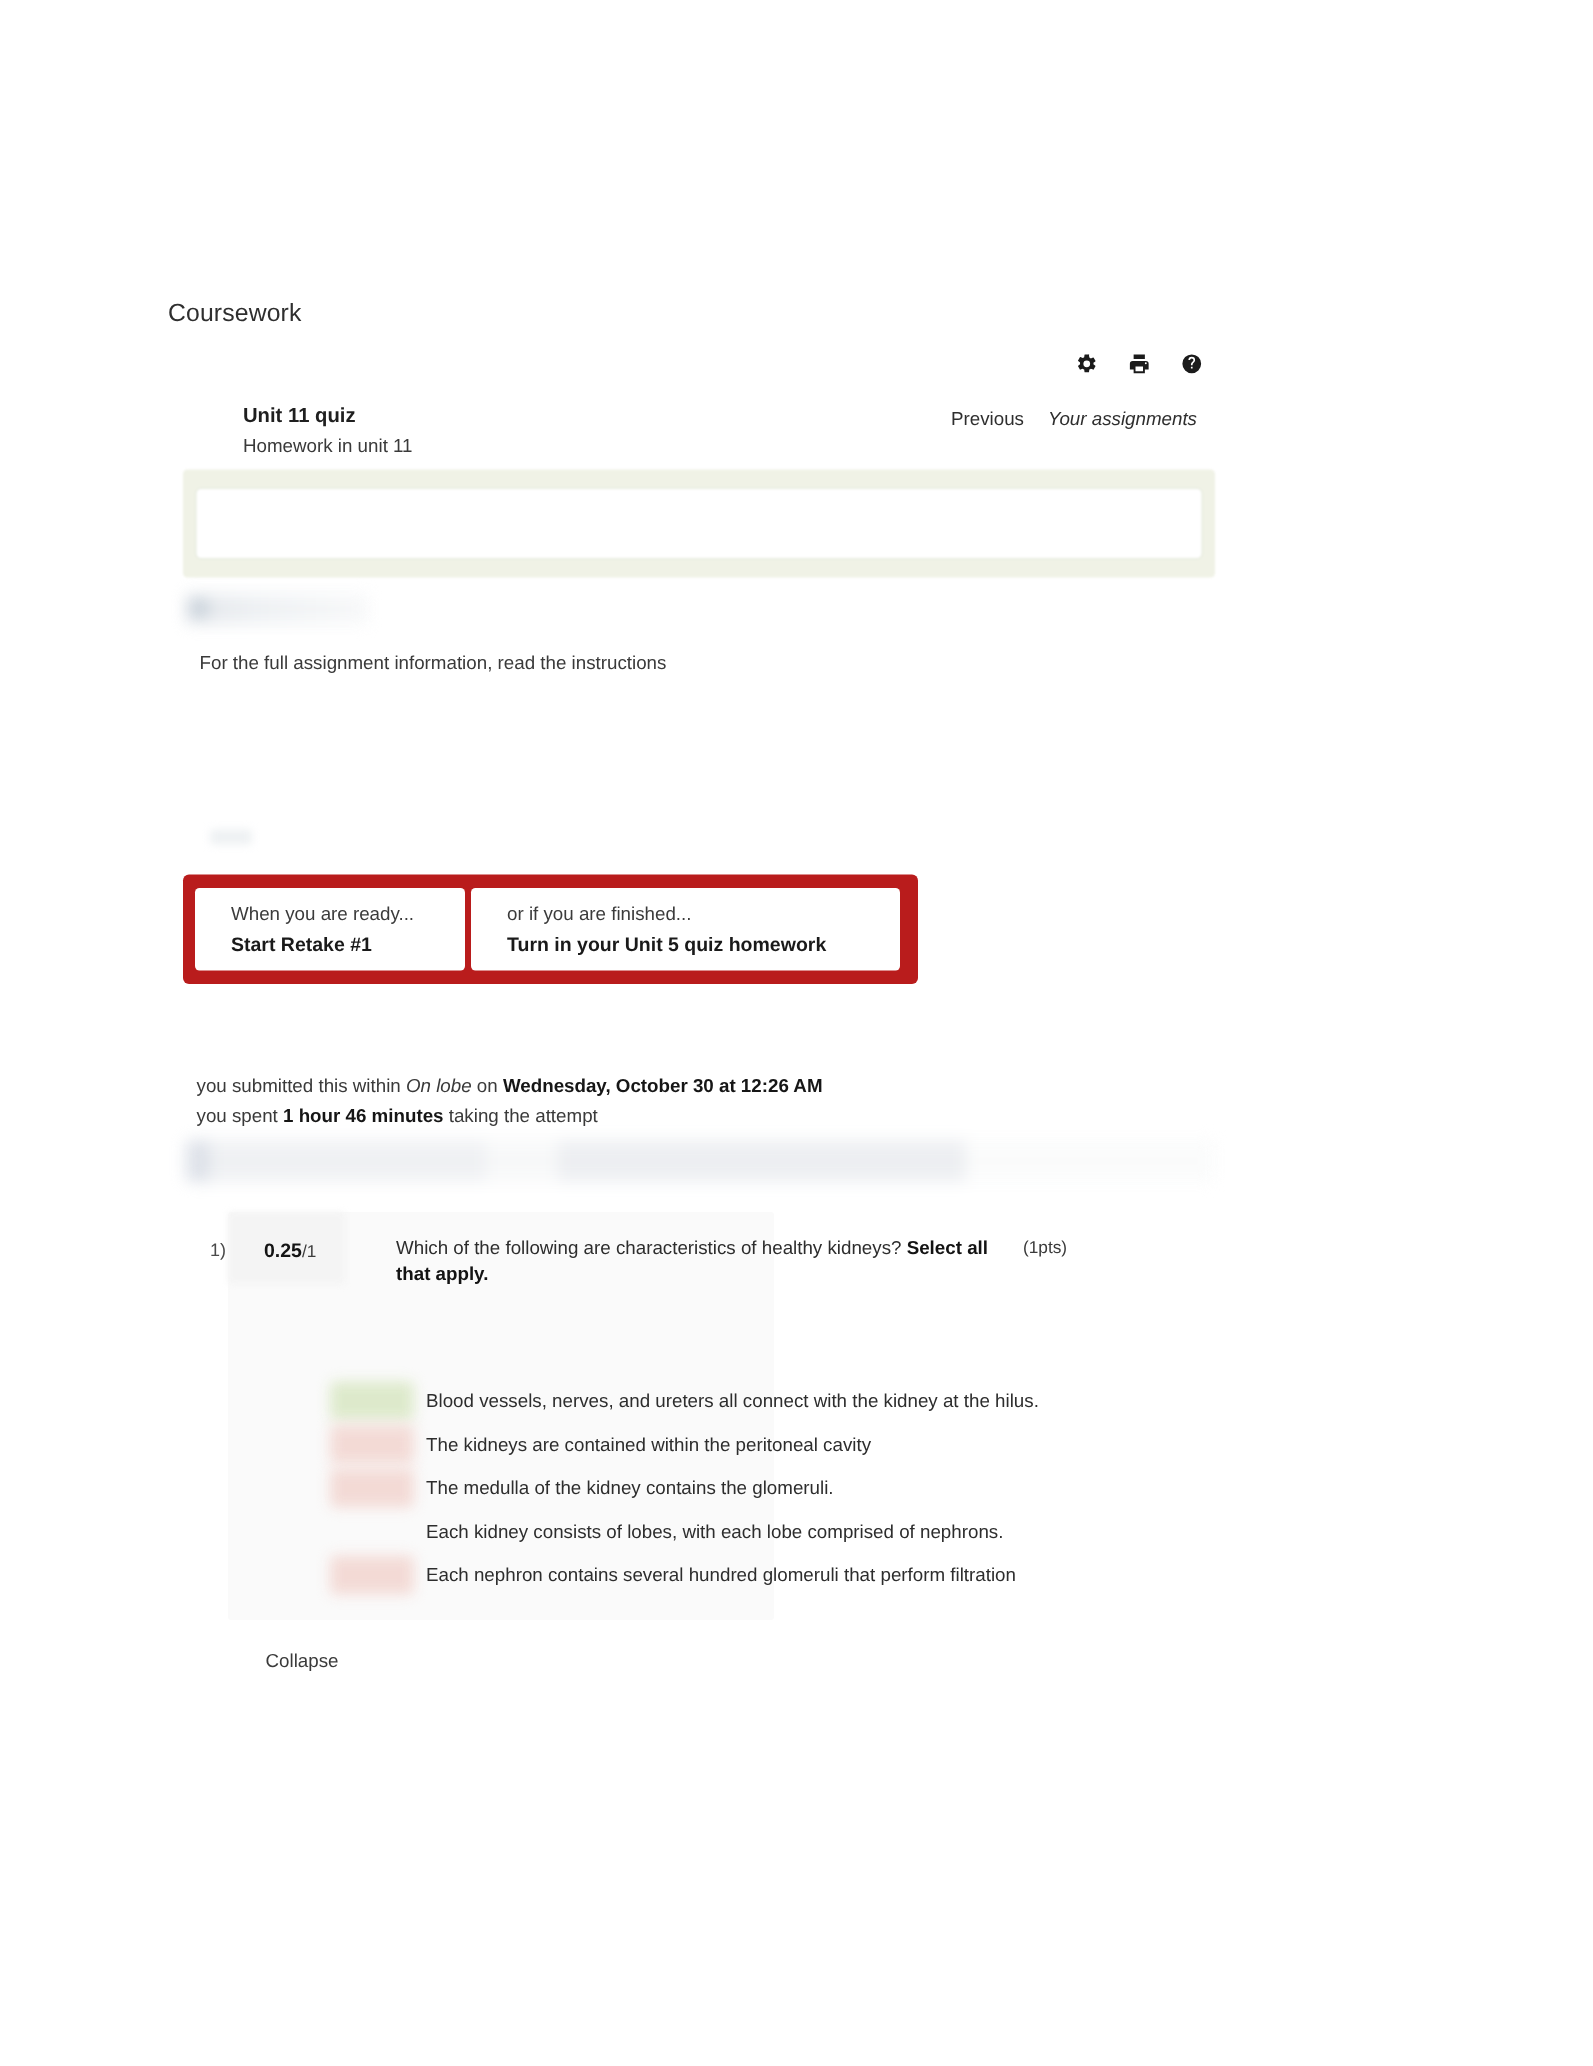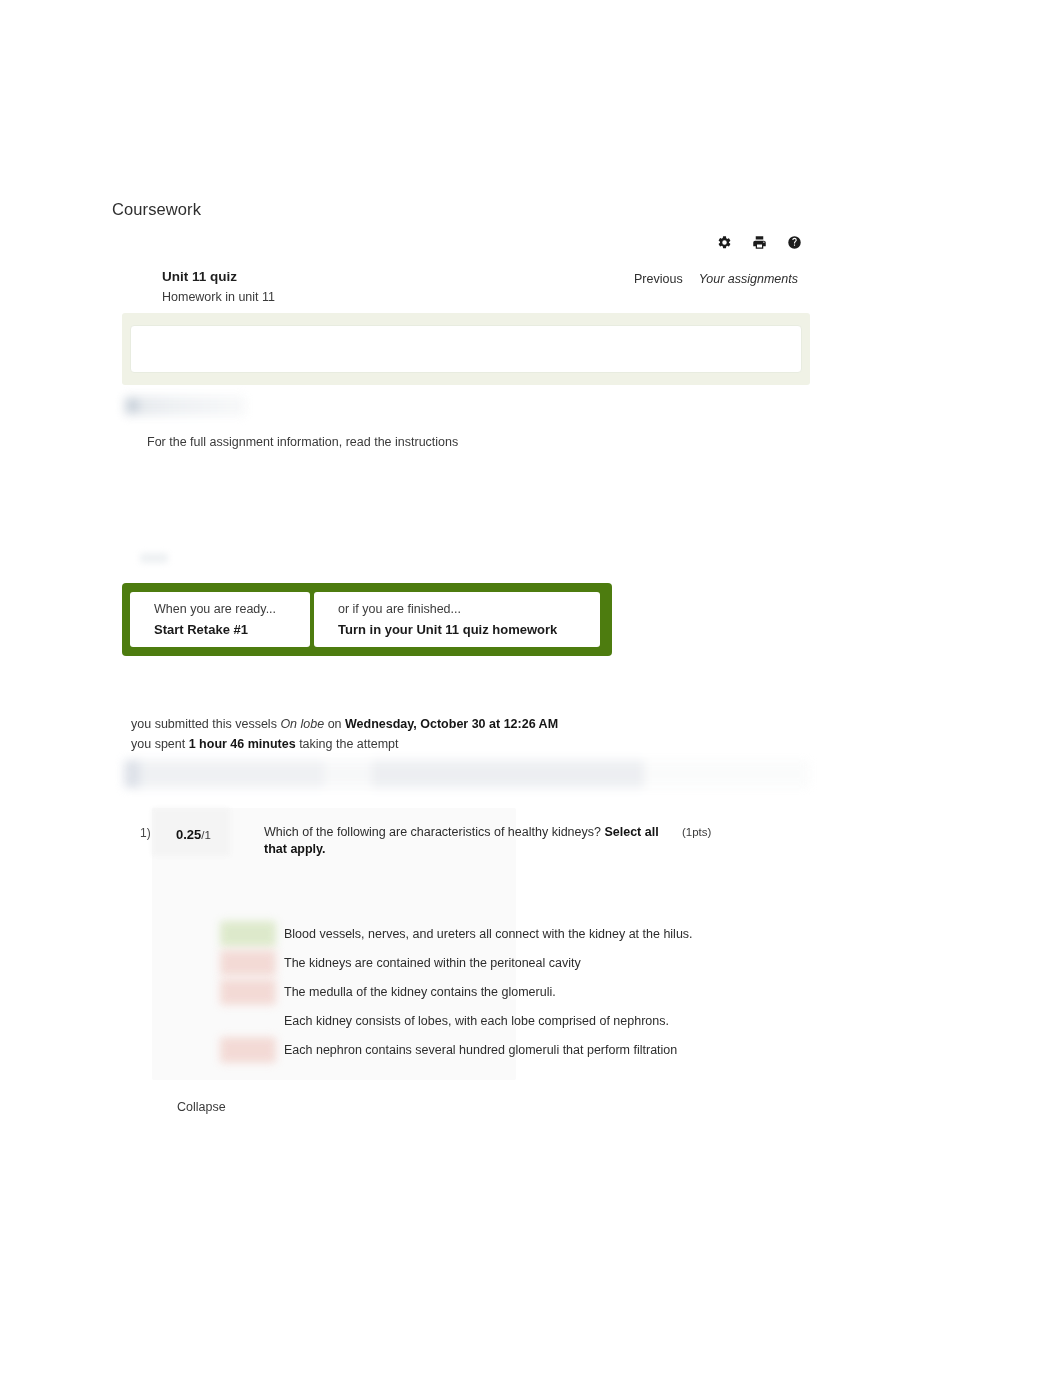--- a/index.html
+++ b/index.html
@@ -141,21 +141,21 @@
     position: absolute;
     left: 2px; top: 3px;
     width: 13px; height: 13px;
     background: #c2ccd6;
     border-radius: 2px;
   }
 
   
   .instructions-line {
     position: absolute;
-    left: 147px;
+    left: 133px;
     top: 435px;
     font-size: 12.5px;
     color: #3a3a3a;
     white-space: nowrap;
   }
   .instructions-link {
     color: #3a3a3a;
     cursor: pointer;
   }
 
@@ -171,21 +171,21 @@
     filter: blur(3px);
   }
 
   
   .action-panel {
     position: absolute;
     left: 122px;
     top: 583px;
     width: 490px;
     height: 73px;
-    background: #4d7c0f;
+    background: #b91c1c;
     border-radius: 4px;
   }
   .action-cards {
     position: absolute;
     left: 0;
     top: 0;
     width: 490px;
     height: 73px;
     display: flex;
     align-items: center;
@@ -421,27 +421,27 @@
   <div class="ghost-bar"></div>
 
   <div class="action-panel">
     <div class="action-cards">
       <div class="action-card primary">
         <span class="action-pre">When you are ready...</span>
         <span class="action-main">Start Retake #1</span>
       </div>
       <div class="action-card secondary">
         <span class="action-pre">or if you are finished...</span>
-        <span class="action-main">Turn in your Unit 11 quiz homework</span>
+        <span class="action-main">Turn in your Unit 5 quiz homework</span>
       </div>
     </div>
   </div>
 
   <div class="submit-info">
-    <div><span>you submitted this vessels </span><span class="i">On lobe</span><span> on </span><span class="b">Wednesday, October 30 at 12:26 AM</span></div>
+    <div><span>you submitted this within </span><span class="i">On lobe</span><span> on </span><span class="b">Wednesday, October 30 at 12:26 AM</span></div>
     <div><span>you spent </span><span class="b">1 hour 46 minutes</span><span> taking the attempt</span></div>
   </div>
 
   <div class="redacted-b"></div>
 
   <div class="question-block">
     <div class="q-shade"></div>
     <div class="q-shade-top"></div>
 
     <div class="q-row">

